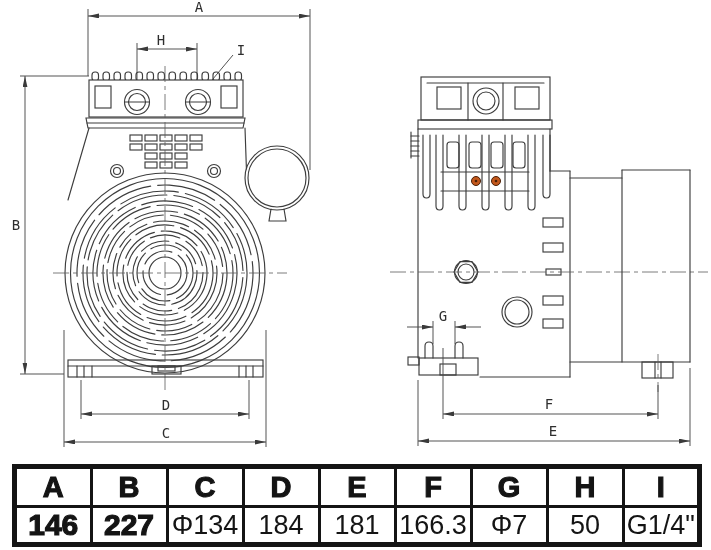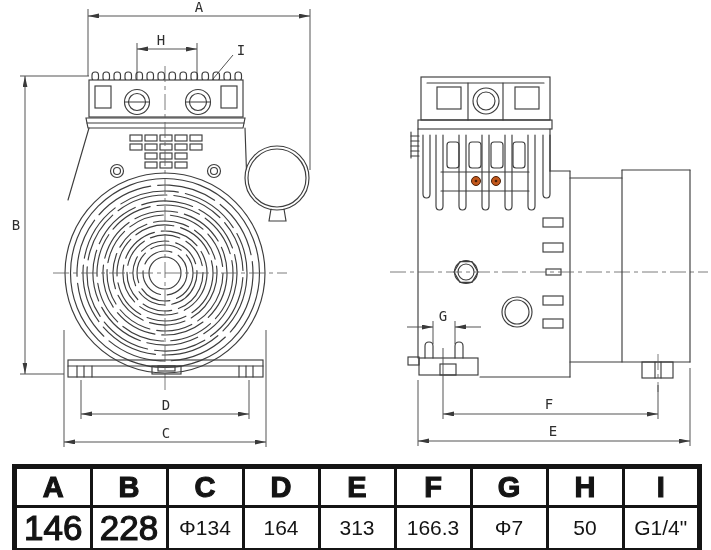--- a/index.html
+++ b/index.html
@@ -13,22 +13,22 @@
   .dash{stroke-dasharray:16 4 4 4;}
   .dimlbl{font-family:"DejaVu Sans Mono",monospace;font-size:14px;fill:#2e2e2e;
           text-anchor:middle;}
   
   #dim-table{position:absolute;left:13px;top:465px;width:688px;height:71px;
              border-collapse:collapse;table-layout:fixed;background:#fff;}
   #dim-table th,#dim-table td{border:3px solid #141414;text-align:center;vertical-align:middle;
              padding:0;color:#141414;overflow:hidden;white-space:nowrap;}
   #dim-table{border:4px solid #141414;outline:1px solid #141414;}
   #dim-table th{height:36px;font-size:29px;font-weight:bold;-webkit-text-stroke:1.1px #141414;}
-  #dim-table td{height:31px;font-size:21px;font-weight:normal;}
-  #dim-table td.xb{font-size:35px;font-weight:normal;-webkit-text-stroke:1.2px #141414;}
+  #dim-table td{height:31px;font-size:27px;font-weight:normal;}
+  #dim-table td.xb{font-size:30px;font-weight:bold;-webkit-text-stroke:1.2px #141414;}
 </style>
 </head>
 <body>
 
 <div id="stage">
 
 <svg width="711" height="462" viewBox="0 0 711 462">
   <defs>
     <marker id="arr" markerWidth="12" markerHeight="6" refX="11" refY="2.4" orient="auto-start-reverse" markerUnits="userSpaceOnUse">
       <path d="M0,0 L11,2.4 L0,4.8 Z" fill="#3a3a3a"></path>
@@ -337,24 +337,24 @@
       <th>C</th>
       <th>D</th>
       <th>E</th>
       <th>F</th>
       <th>G</th>
       <th>H</th>
       <th>I</th>
     </tr>
     <tr>
       <td class="xb">146</td>
-      <td class="xb">228</td>
+      <td class="xb">227</td>
       <td>Φ134</td>
-      <td>164</td>
-      <td>313</td>
+      <td>184</td>
+      <td>181</td>
       <td>166.3</td>
       <td>Φ7</td>
       <td>50</td>
       <td>G1/4"</td>
     </tr>
   </tbody>
 </table>
 
 </div>
 

